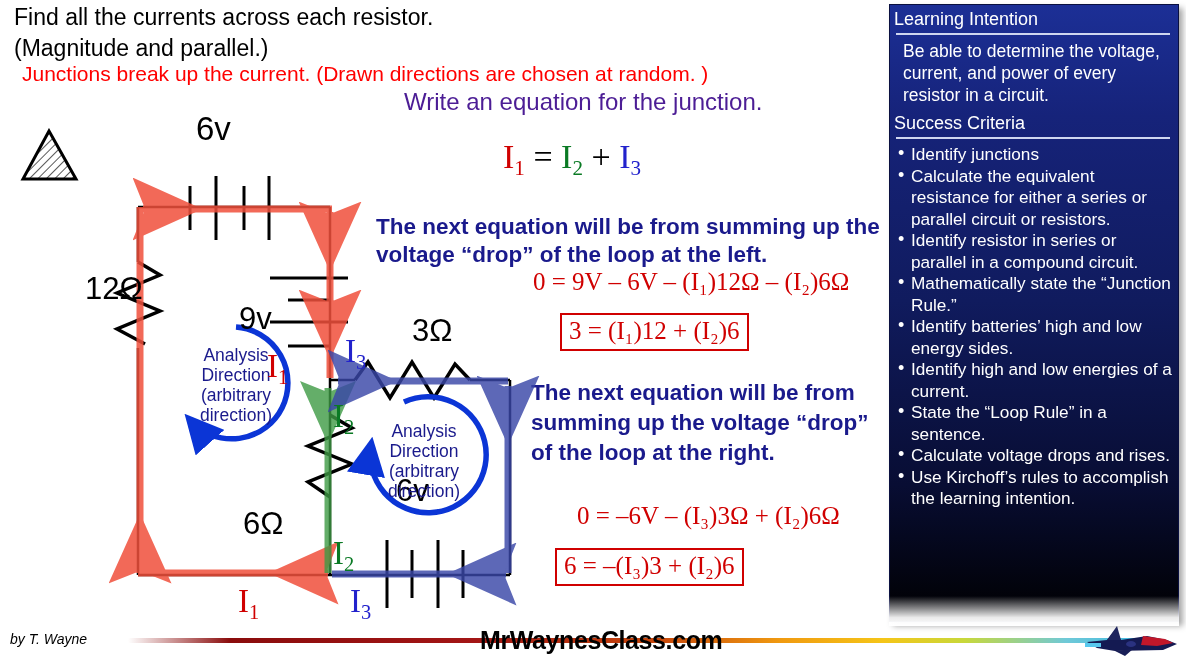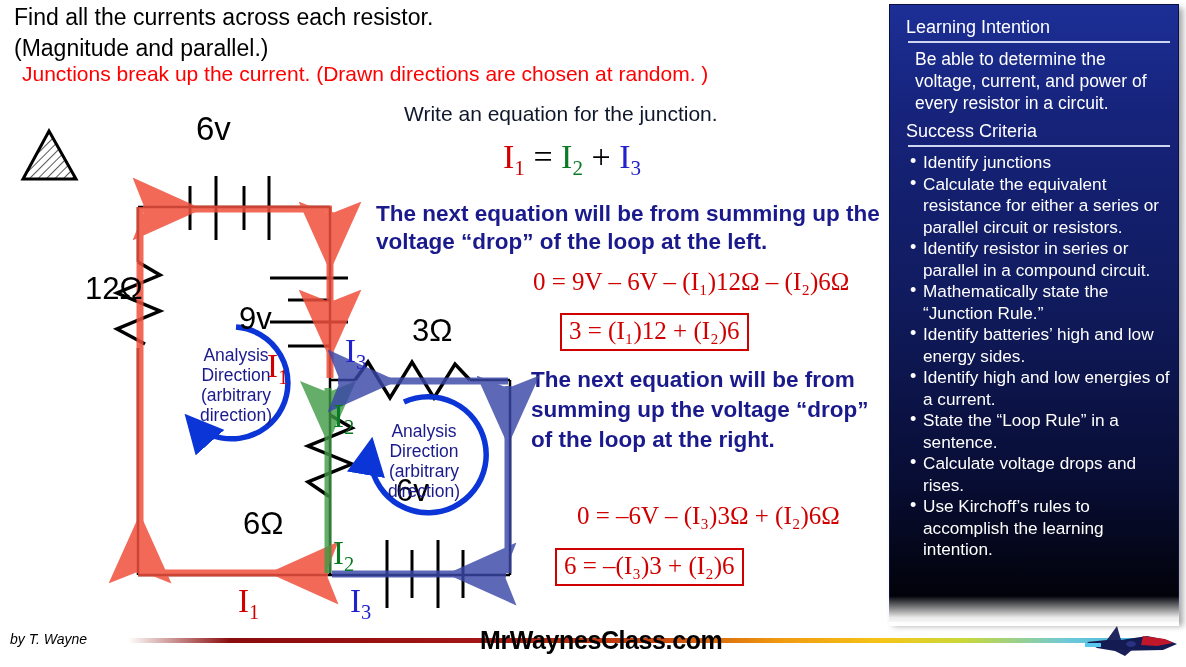--- a/index.html
+++ b/index.html
@@ -14,26 +14,26 @@
 
   
   #prompt-line-1{left:14px;top:4px;font-size:23px;color:#000;white-space:nowrap;}
   #prompt-line-2{left:14px;top:35px;font-size:23px;color:#000;white-space:nowrap;}
   #junction-note{left:22px;top:60px;width:760px;font-size:21px;color:#ff0000;line-height:27px;}
 
   
   #triangle-icon{left:20px;top:128px;}
 
   
-  .blue-text{color:#1a1a8c;font-weight:bold;}
+  .blue-text{color:#1a1a8c;font-weight:bold;margin-top:13px;}
   #loop-left-text{left:376px;top:200px;width:510px;font-size:22.5px;line-height:28px;}
   #loop-right-text{left:531px;top:365px;width:355px;font-size:22.5px;line-height:30px;}
 
   
-  #write-eq-text{left:404px;top:102px;font-size:21px;color:#0f172a;white-space:nowrap;}
+  #write-eq-text{left:404px;top:88px;font-size:24px;color:#4c1d95;white-space:nowrap;}
 
   
   .mathserif{font-family:"Liberation Serif", serif;}
   .sub{font-size:0.62em;vertical-align:-0.33em;}
   #junction-eq{left:503px;top:138px;font-size:34px;white-space:nowrap;}
   #junction-eq .i1{color:#d00000;}
   #junction-eq .i2{color:#0a7a24;}
   #junction-eq .i3{color:#2222cc;}
   #junction-eq .op{color:#000;}
   #eq-left-1{left:533px;top:268px;font-size:25px;color:#d00000;white-space:nowrap;}
@@ -68,21 +68,21 @@
 
   
   #sidebar{
     left:889px;top:4px;width:290px;height:618px;
     background:linear-gradient(180deg,#1c2f96 0%,#16237a 18%,#101b5e 48%,#080d33 78%,#000000 100%);
     border:1px solid #0a1040;
     box-shadow:4px 4px 6px rgba(0,0,0,0.35);
     color:#ffffff;
     box-sizing:border-box;
   }
-  #sidebar-inner{padding:3px 6px 0 16px;margin-top:8px;}
+  #sidebar-inner{padding:3px 6px 0 4px;}
   .panel-head{font-size:18px;color:#fff;line-height:23px;}
   .panel-rule{height:2px;background:#cfd6ef;margin:2px 2px 5px 2px;}
   #li-body{font-size:17.5px;line-height:22px;padding:0 4px 6px 9px;}
   #sc-list{margin:0;padding:0;list-style:none;font-size:17.2px;line-height:21.5px;}
   #sc-list li{position:relative;padding-left:17px;margin-bottom:0px;}
   #sc-list li::before{content:"\2022";position:absolute;left:4px;top:-1px;font-size:18px;}
   #sidebar-glow{
     left:889px;top:596px;width:290px;height:30px;
     background:linear-gradient(180deg,rgba(255,255,255,0) 0%,rgba(255,255,255,0.92) 72%,#ffffff 100%);
   }

